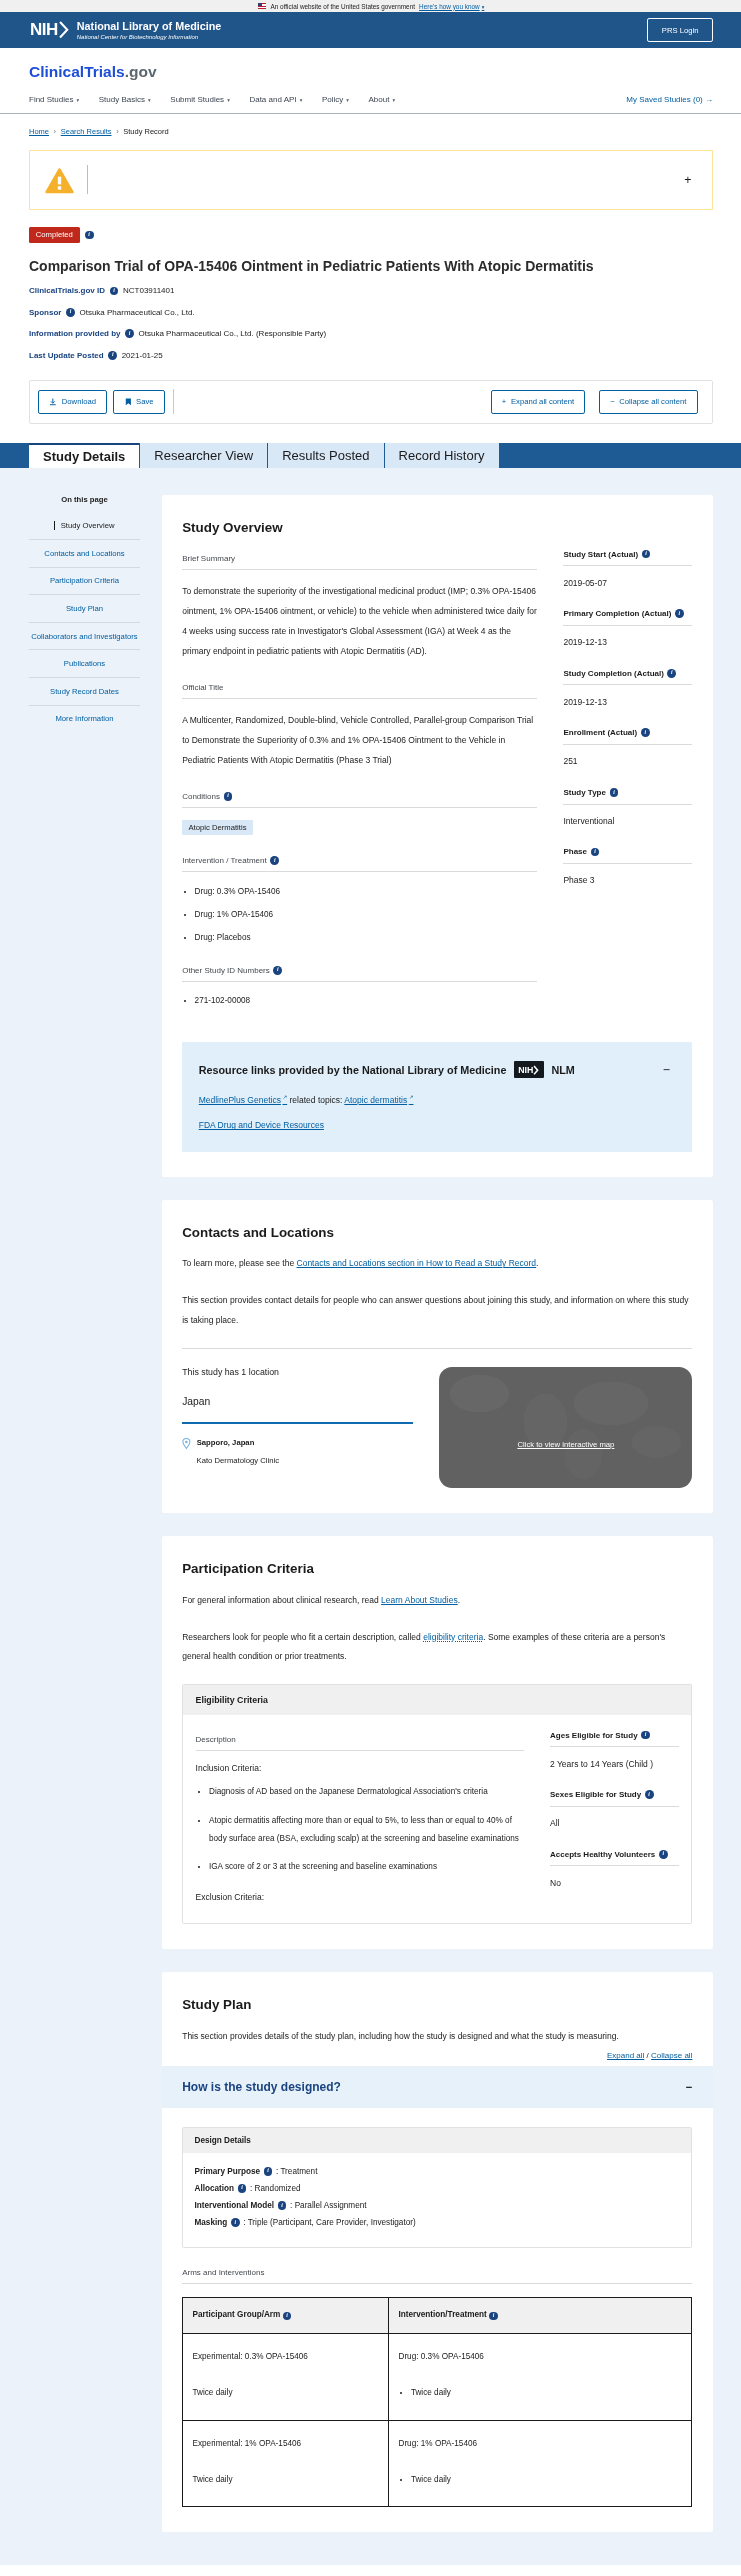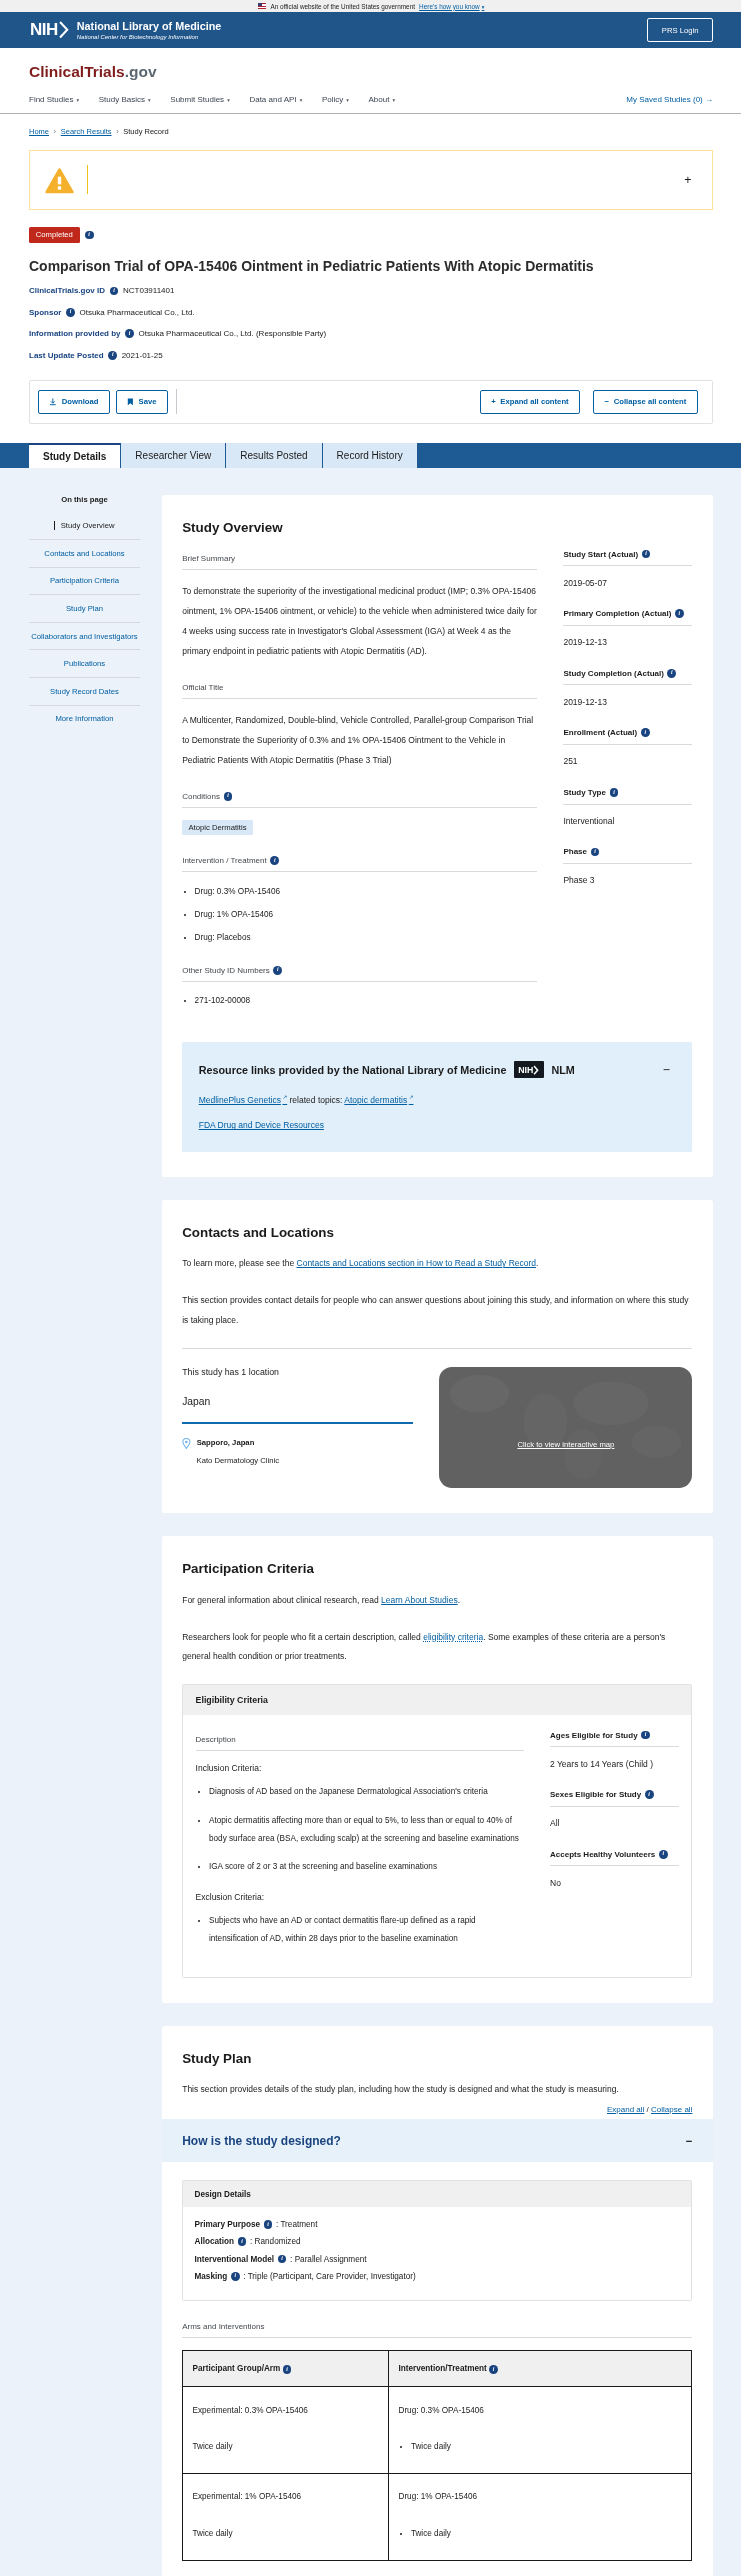--- a/index.html
+++ b/index.html
@@ -16,21 +16,21 @@
   .nih-header{background:#20558a;display:flex;align-items:center;justify-content:space-between;padding:6.2px 29px;}
   .nih-brand{display:flex;align-items:center;gap:6.7px;color:#fff;text-decoration:none;}
   .nih-mark{font-size:17px;font-weight:bold;color:#fff;letter-spacing:-0.5px;display:flex;align-items:center;border:1.5px solid transparent;}
   .nih-chevron{width:10.3px;height:17.5px;margin-left:1px;}
   .nih-org{font-size:10.8px;font-weight:600;line-height:1.2;}
   .nih-sub{font-size:6px;font-style:italic;margin-top:1px;}
   .prs-btn{border:0.5px solid #fff;background:transparent;color:#fff;font-size:7.7px;padding:6.2px 13.4px;border-radius:2.1px;cursor:pointer;font-family:inherit;}
   
   .site-row{padding:15.5px 29px 0;}
   .logo{font-size:15.5px;font-weight:bold;text-decoration:none;display:inline-block;}
-  .logo-main{color:#7f1d1d;}
+  .logo-main{color:#1d4ed8;}
   .logo-suffix{color:#5b6770;}
   .nav-row{display:flex;align-items:center;padding:13.4px 29px 9.3px;border-bottom:0.5px solid #adb2b6;}
   .nav-items{display:flex;gap:19.6px;flex:1;}
   .nav-link{color:#3d4551;font-size:8px;text-decoration:none;cursor:pointer;}
   .nav-link::after{content:"▾";font-size:5.2px;margin-left:3.1px;color:#565c65;}
   .saved-link{color:#005ea2;font-size:8px;text-decoration:none;}
   .saved-link::after{content:" →";}
   
   .breadcrumb{padding:12.4px 29px 5.2px;font-size:7.5px;display:flex;align-items:center;gap:4.6px;color:#71767a;}
   .crumb-sep::before{content:"›";color:#71767a;}
@@ -47,26 +47,26 @@
   
   .status-row{margin:17.5px 29px 0;display:flex;align-items:center;gap:5.2px;}
   .status-badge{background:#c0281c;color:#fff;font-size:7.7px;padding:3.1px 6.7px;border-radius:1.5px;}
   .info-icon{display:inline-flex;align-items:center;justify-content:center;width:8.8px;height:8.8px;border-radius:50%;background:#1a4480;color:#fff;font:italic bold 5.7px/1 "Liberation Serif",serif;flex-shrink:0;cursor:pointer;}
   .info-icon::before{content:"i";}
   h1.title{margin:15.5px 29px 3.1px;font-size:14px;font-weight:bold;color:#2c2c2c;}
   .meta-row{margin:12.4px 29px 0;font-size:8px;display:flex;align-items:center;gap:4.6px;}
   .meta-label{color:#1a4480;font-weight:bold;}
   
   .action-bar{margin:20.6px 29px 0;border:0.5px solid #dfe1e2;border-radius:2.1px;padding:8.2px;display:flex;align-items:center;}
-  .btn-outline{display:inline-flex;align-items:center;gap:4.6px;border:0.5px solid #005ea2;color:#005ea2;background:#fff;font-size:7.7px;font-weight:bold;padding:6.2px 10.3px;border-radius:2.1px;margin-right:6.2px;cursor:pointer;font-family:inherit;}
+  .btn-outline{display:inline-flex;align-items:center;gap:4.6px;border:0.5px solid #005ea2;color:#005ea2;background:#fff;font-size:7.7px;font-weight:normal;padding:6.2px 10.3px;border-radius:2.1px;margin-right:6.2px;cursor:pointer;font-family:inherit;}
   .action-sep{width:0.5px;height:25px;background:#c6cace;margin-left:2.1px;}
   .action-right{margin-left:auto;display:flex;gap:7.2px;}
   
   .tabstrip{margin-top:19.6px;background:#1e5b94;padding-left:29px;display:flex;height:25px;}
-  .tab{display:flex;align-items:center;padding:0 14px;font-size:10px;background:#d9e8f6;color:#1b1b1b;margin-right:1px;cursor:pointer;border:none;font-family:inherit;}
+  .tab{display:flex;align-items:center;padding:0 14px;font-size:13px;background:#d9e8f6;color:#1b1b1b;margin-right:1px;cursor:pointer;border:none;font-family:inherit;}
   .tab.active{background:#fff;font-weight:bold;border-top:2.1px solid #1a4480;}
   
   .page-body{background:#ebf2f9;padding:27px 29px 10.3px;display:flex;gap:21.6px;align-items:flex-start;}
   .onpage{width:111px;flex-shrink:0;text-align:center;}
   .onpage-h{font-size:7.7px;font-weight:bold;padding-bottom:8.2px;}
   .onpage-item{padding:8.8px 0;border-top:0.5px solid #d4dae0;font-size:7.7px;}
   .onpage-item a{text-decoration:none;}
   .onpage-item .active{color:#1b1b1b;border-left:1.5px solid #1b1b1b;padding-left:5.2px;display:inline-block;text-decoration:none;}
   .content{flex:1;min-width:0;}
   .card{background:#fff;border-radius:2.6px;padding:25px 20.6px;margin-bottom:23px;}
@@ -387,23 +387,20 @@
         <div class="panel-body">
           <div class="col-main">
             <div class="flabel first">Description</div>
             <div class="crit-h first">Inclusion Criteria:</div>
             <ul class="crit">
               <li>Diagnosis of AD based on the Japanese Dermatological Association's criteria</li>
               <li>Atopic dermatitis affecting more than or equal to 5%, to less than or equal to 40% of body surface area (BSA, excluding scalp) at the screening and baseline examinations</li>
               <li>IGA score of 2 or 3 at the screening and baseline examinations</li>
             </ul>
             <div class="crit-h">Exclusion Criteria:</div>
-            <ul class="crit">
-              <li>Subjects who have an AD or contact dermatitis flare-up defined as a rapid intensification of AD, within 28 days prior to the baseline examination</li>
-            </ul>
           </div>
           <div class="col-side">
             <div class="fact-label first">
                 <span>Ages Eligible for Study</span>
                 <span class="info-icon"></span>
               </div>
             <div class="fact-value">2 Years to 14 Years (Child )</div>
             <div class="fact-label">
                 <span>Sexes Eligible for Study</span>
                 <span class="info-icon"></span>

